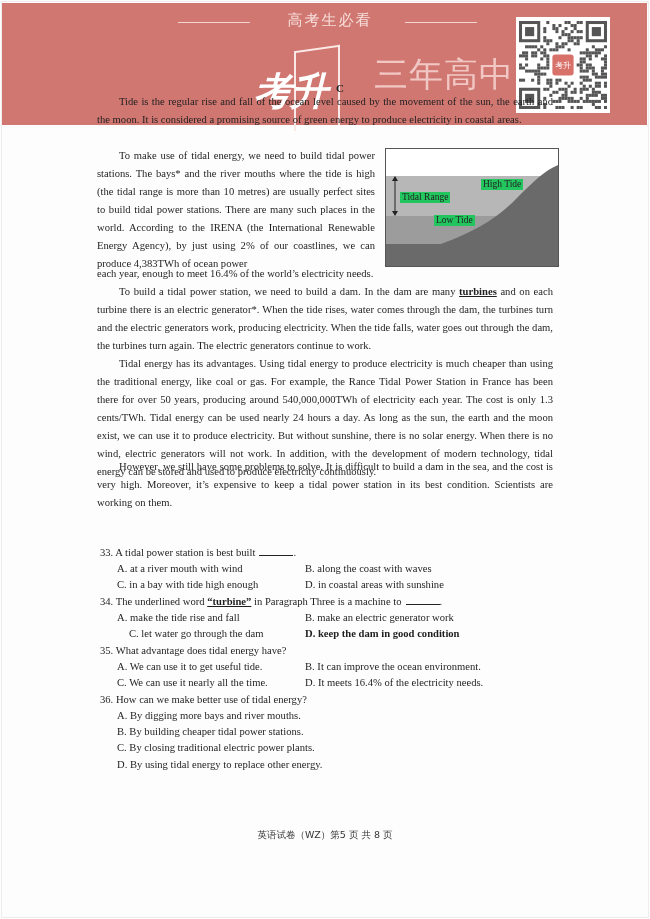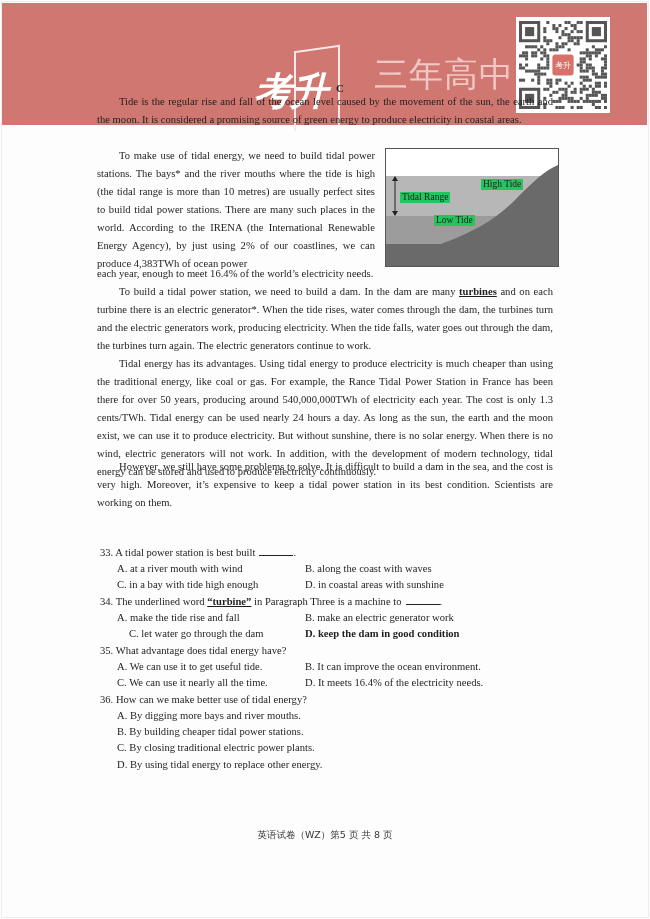--- a/index.html
+++ b/index.html
@@ -88,20 +88,25 @@
     position: absolute; left: 0; width: 650px; top: 829px; text-align: center;
     font-size: 9.5px; color: #333; font-family: "DejaVu Sans", sans-serif;
   }
 </style>
 </head>
 <body>
 
 <div class="page-border"></div>
 
 <div class="banner">
+  <div class="banner-top">
+    <div class="banner-line left"></div>
+    <div class="banner-title">高考生必看</div>
+    <div class="banner-line right"></div>
+  </div>
   <div class="logo">
     <div class="logo-frame"></div>
     <div class="logo-text">考升</div>
   </div>
   <div class="slogan">
     <div>三年高中</div>
   </div>
   <div class="qr">
     <svg viewBox="0 0 29 29">
       <rect x="0" y="0" width="29" height="29" fill="#fff"></rect>

